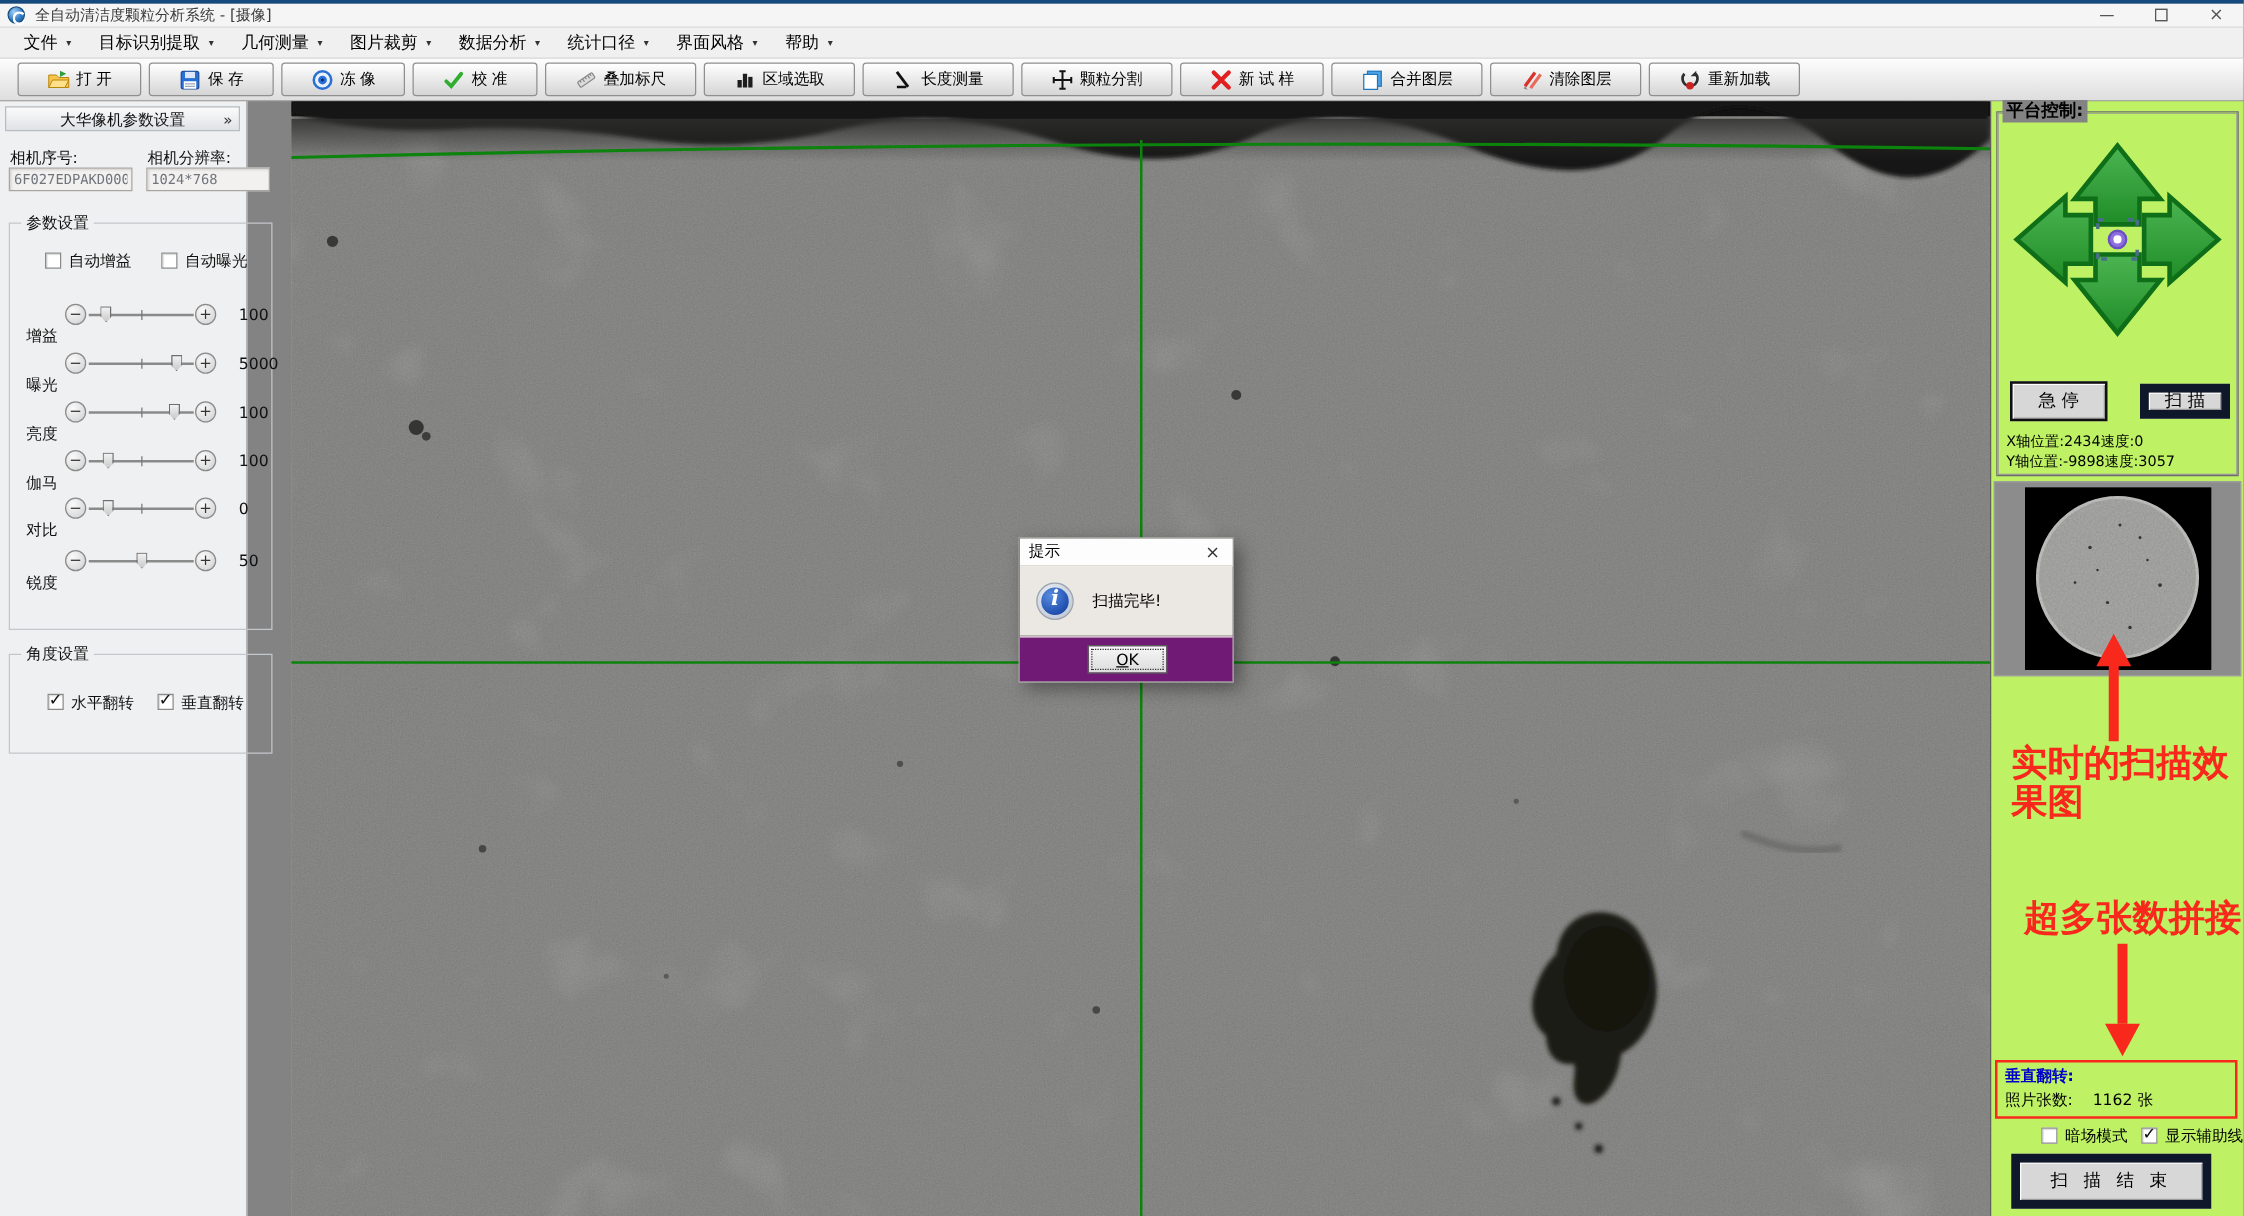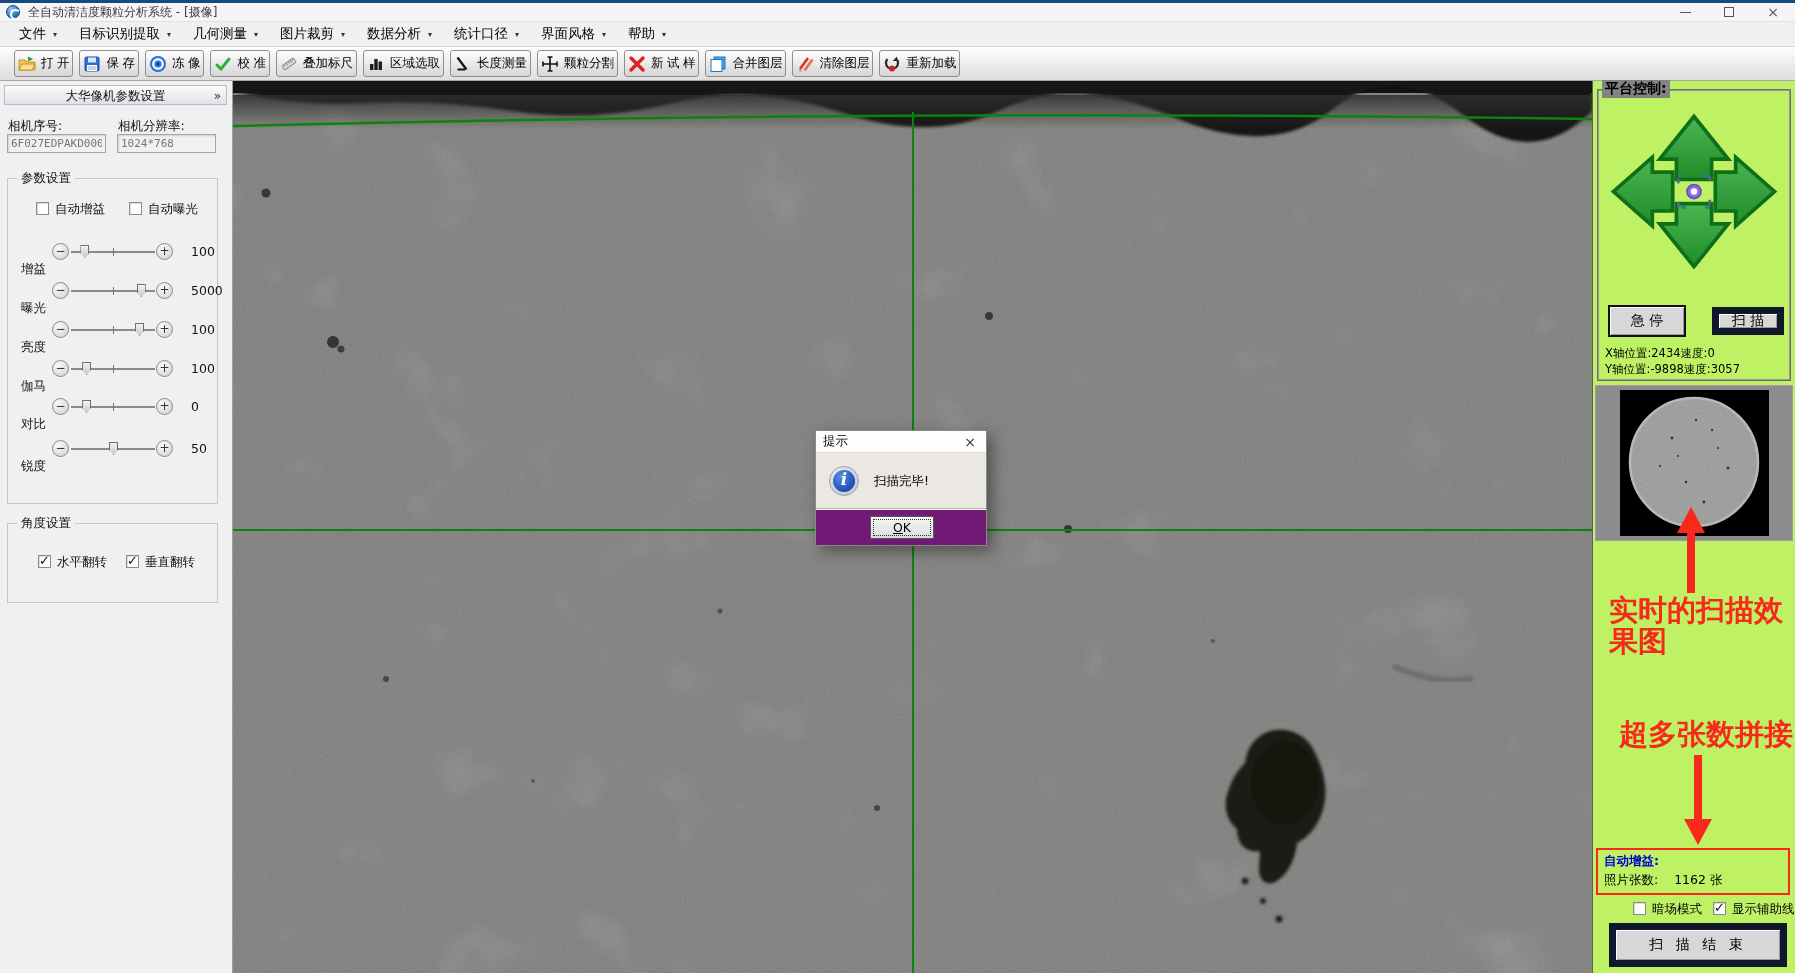--- a/index.html
+++ b/index.html
@@ -27,28 +27,28 @@
 
   
   .menubar { height:25px; background:#f0f0f0; display:flex; align-items:center;
              padding-left:8px; font-size:13.5px; color:#000; border-bottom:1px solid #d6d6d6;}
   .mitem { display:flex; align-items:center; gap:7px; padding:0 11px; height:100%; }
   .mcaret { font-size:8px; color:#333; }
 
   
   .toolbar { height:34px; background:linear-gradient(#fdfdfd,#dedede); display:flex;
              align-items:center; gap:6px; padding-left:14px; border-bottom:1px solid #a8a8a8;}
-  .tbtn { height:27px; display:flex; align-items:center; gap:5px; padding:0 3px;
+  .tbtn { height:27px; display:flex; align-items:center; gap:5px; padding:0 23px;
           background:linear-gradient(#ffffff,#ececec 45%,#d5d5d5); border:1px solid #8f8f8f;
           border-radius:3px; font-size:12.5px; color:#000; white-space:nowrap;}
   .ticon { width:18px; height:18px; display:inline-flex; }
   .ticon svg{ width:18px; height:18px; }
 
   
-  .left-panel { position:absolute; left:0; top:81px; width:233px; bottom:0;
+  .left-panel { position:absolute; left:0; top:81px; width:198px; bottom:0;
                 background:#eff0f1; border-right:1px solid #9aa0a5; font-size:12.5px; color:#111;}
   .image-area { position:absolute; left:233px; top:81px; width:1359px; bottom:0; background:#aeaeac;}
   .right-panel{ position:absolute; left:1592px; top:81px; width:203px; bottom:0;
                 background:#bef264; border-left:1px solid #5f5f5f; font-size:12.5px; color:#000;}
 
   
   .lp-header { position:absolute; left:4px; right:5px; top:4px; height:20px; line-height:20px;
                text-align:center; background:linear-gradient(#fbfbfb,#dfe2e6);
                border:1px solid #b7bcc2; }
   .lp-collapse { position:absolute; right:5px; top:0; font-size:12px; color:#333;}
@@ -511,32 +511,32 @@
 
     <div class="ra-head-up" style="left:84px; top:426px"></div>
     <div class="ra-shaft" style="left:94px; top:450px; height:62px"></div>
     <div class="red-note" style="left:16px; top:514px; width:182px">实时的扫描效果图</div>
 
     <div class="red-note" style="left:26px; top:638px; white-space:nowrap">超多张数拼接</div>
     <div class="ra-shaft" style="left:101px; top:674px; height:64px"></div>
     <div class="ra-head-dn" style="left:91px; top:738px"></div>
 
     <div class="rp-redbox">
-      <span class="rp-info">自动增益:</span>
+      <span class="rp-info">垂直翻转:</span>
       <span class="rp-count"><span>照片张数:</span>    <span>1162</span> <span>张</span></span>
     </div>
 
     <span class="cbwrap" style="left:24px; top:820px">
       <span class="cb"></span><span class="cblab">暗场模式</span>
     </span>
     <span class="cbwrap" style="left:104px; top:820px">
       <span class="cb checked"></span><span class="cblab">显示辅助线</span>
     </span>
 
-    <div class="btn95" style="left:16px; top:842px; width:178px; height:44px; letter-spacing:4px">
+    <div class="btn95" style="left:16px; top:842px; width:160px; height:44px; letter-spacing:4px">
         <span>扫 描 结 束</span>
       </div>
   </div>
 
   <div class="dialog">
     <div class="dlg-title">
       <span>提示</span>
       <span class="dlg-x"><span>×</span></span>
     </div>
     <span class="dlg-icon"></span>

